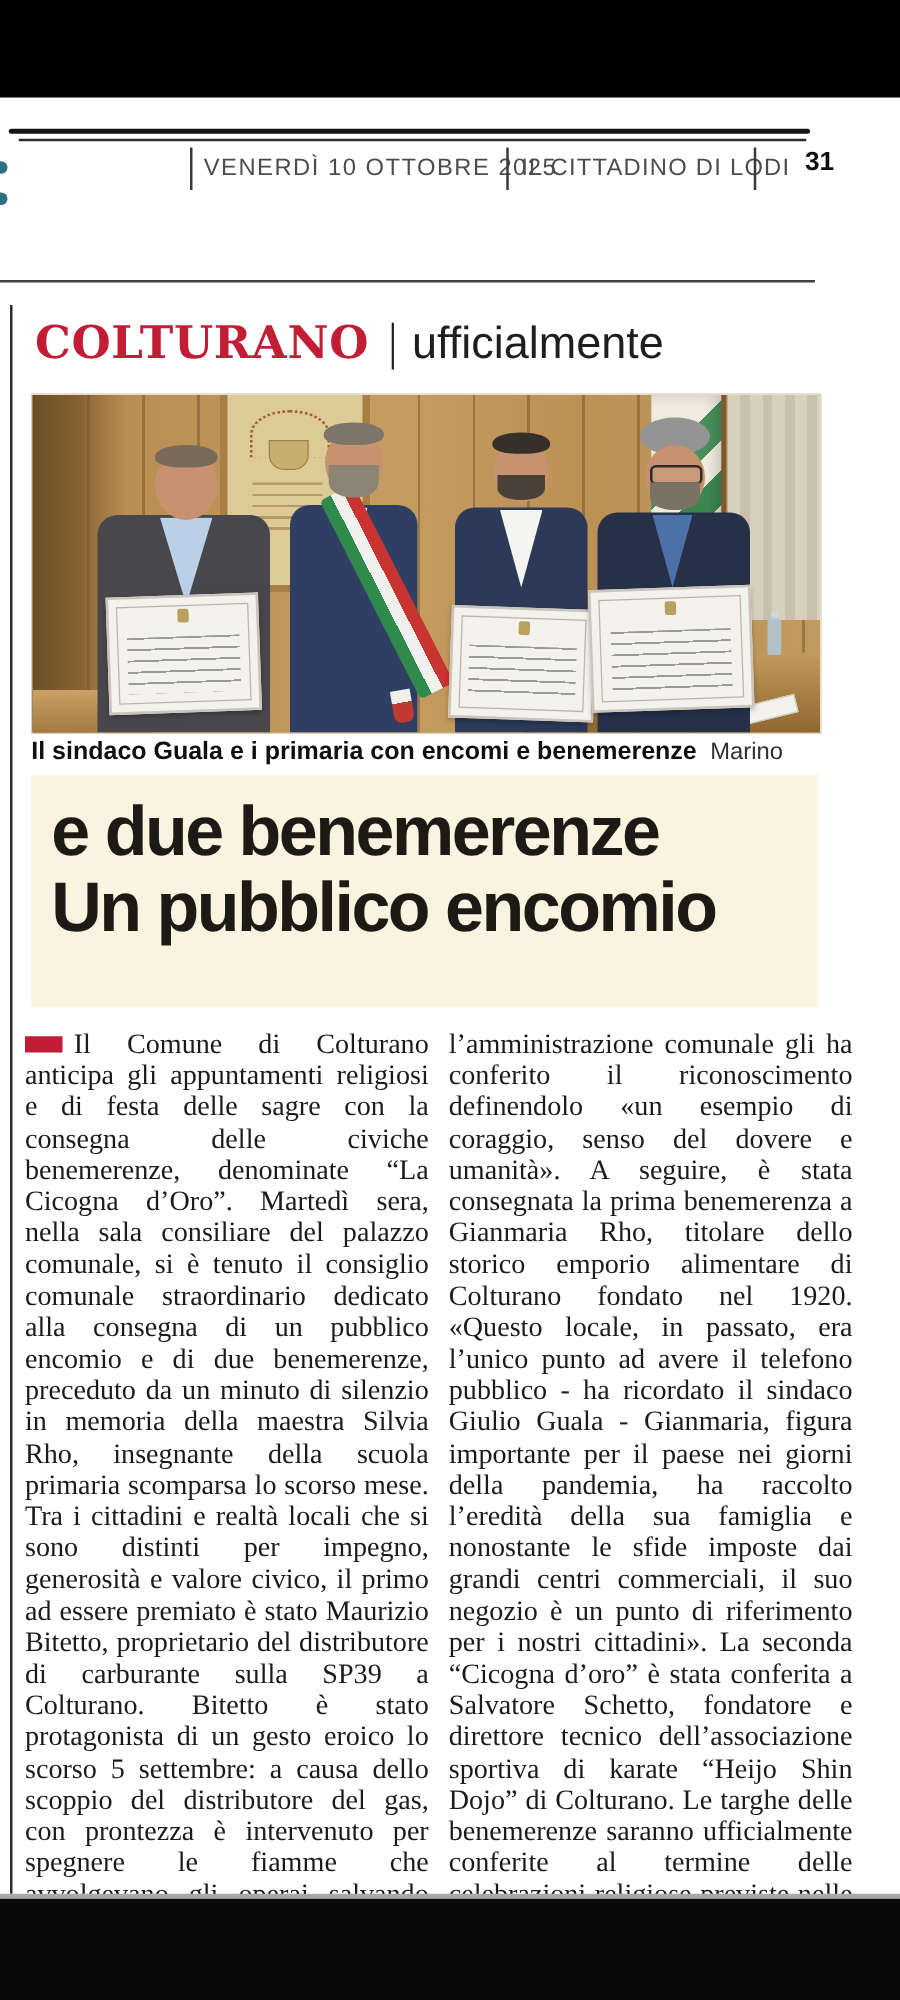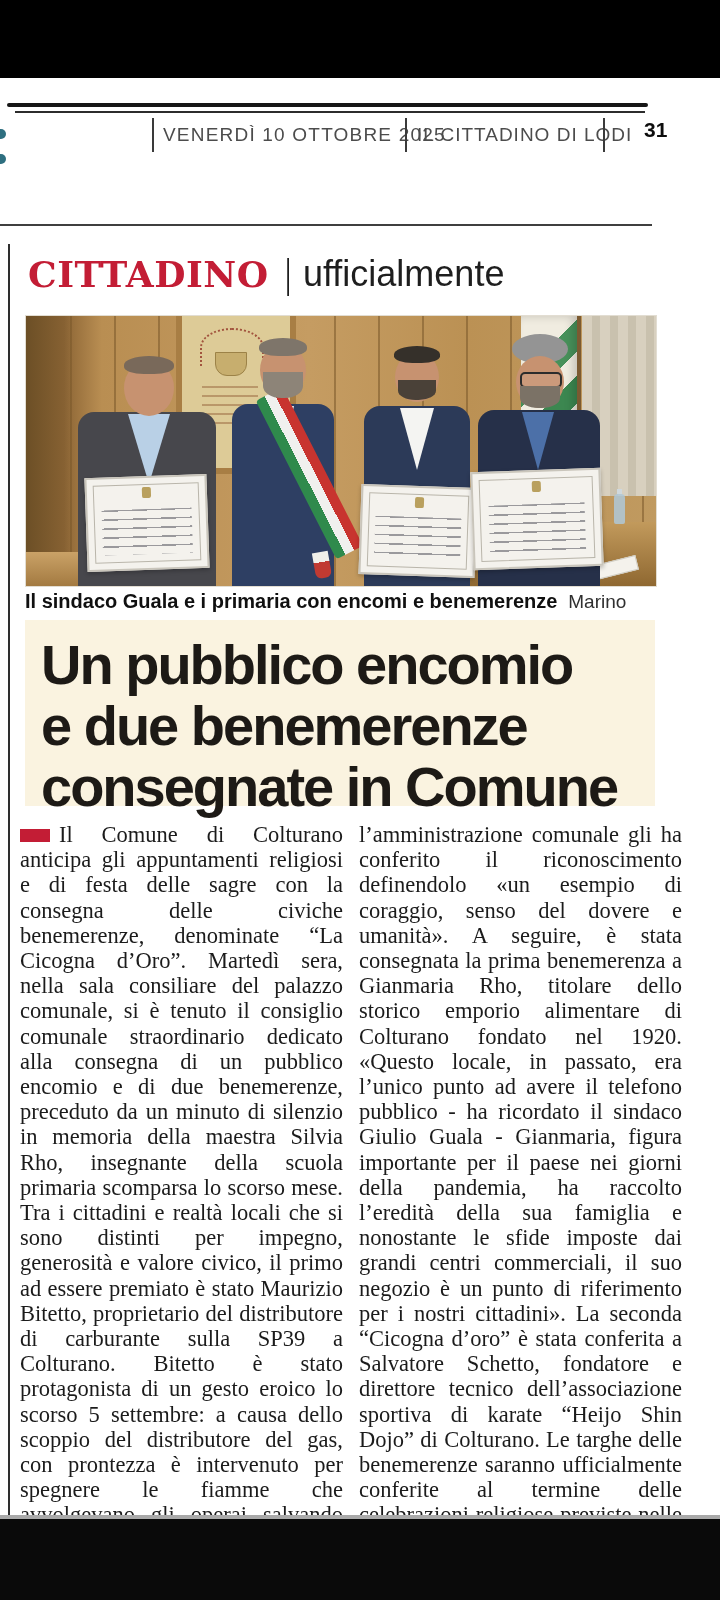--- a/index.html
+++ b/index.html
@@ -118,21 +118,21 @@
   <div class="mh-div d2"></div>
   <div class="mh-paper">IL CITTADINO DI LODI</div>
   <div class="mh-div d3"></div>
   <div class="mh-page">31</div>
 </div>
 
 <div class="abs rule-section"></div>
 <div class="abs edge-rule"></div>
 
 <div class="abs kicker">
-  <span class="section">CITTADINO</span>
+  <span class="section">COLTURANO</span>
   <span class="sep">|</span>
   <span class="topic">ufficialmente</span>
 </div>
 
 <div class="abs photo">
   <div class="wood"></div>
   <div class="wood-dark-left"></div>
   <div class="banner">
     <div class="arc"></div>
     <div class="crest"></div>
@@ -200,23 +200,22 @@
     </div>
   </div>
 </div>
 
 <div class="abs caption">
   <span>Il sindaco Guala e i primaria con encomi e benemerenze</span>
   <span class="credit">&nbsp;<span>Marino</span></span>
 </div>
 
 <div class="abs headline">
+  <div class="hl">e due benemerenze</div>
   <div class="hl">Un pubblico encomio</div>
-  <div class="hl">e due benemerenze</div>
-  <div class="hl">consegnate in Comune</div>
 </div>
 
 <div class="abs article">
   <div class="col">
     <span class="lead-marker"></span><span>Il Comune di Colturano anticipa gli appuntamenti religiosi e di festa delle sagre con la consegna delle civiche benemerenze, denominate “La Cicogna d’Oro”. Martedì sera, nella sala consiliare del palazzo comunale, si è tenuto il consiglio comunale straordinario dedicato alla consegna di un pubblico encomio e di due benemerenze, preceduto da un minuto di silenzio in memoria della maestra Silvia Rho, insegnante della scuola primaria scomparsa lo scorso mese. Tra i cittadini e realtà locali che si sono distinti per impegno, generosità e valore civico, il primo ad essere premiato è stato Maurizio Bitetto, proprietario del distributore di carburante sulla SP39 a Colturano. Bitetto è stato protagonista di un gesto eroico lo scorso 5 settembre: a causa dello scoppio del distributore del gas, con prontezza è intervenuto per spegnere le fiamme che avvolgevano gli operai salvando due vite. Dopo un fragoroso applauso da parte del pubblico in sala,</span>
   </div>
   <div class="col">
     <span>l’amministrazione comunale gli ha conferito il riconoscimento definendolo «un esempio di coraggio, senso del dovere e umanità». A seguire, è stata consegnata la prima benemerenza a Gianmaria Rho, titolare dello storico emporio alimentare di Colturano fondato nel 1920. «Questo locale, in passato, era l’unico punto ad avere il telefono pubblico - ha ricordato il sindaco Giulio Guala - Gianmaria, figura importante per il paese nei giorni della pandemia, ha raccolto l’eredità della sua famiglia e nonostante le sfide imposte dai grandi centri commerciali, il suo negozio è un punto di riferimento per i nostri cittadini». La seconda “Cicogna d’oro” è stata conferita a Salvatore Schetto, fondatore e direttore tecnico dell’associazione sportiva di karate “Heijo Shin Dojo” di Colturano. Le targhe delle benemerenze saranno ufficialmente conferite al termine delle celebrazioni religiose previste nelle parrocchiale di Balbiano e Colturano.</span>
   </div>
 </div>

